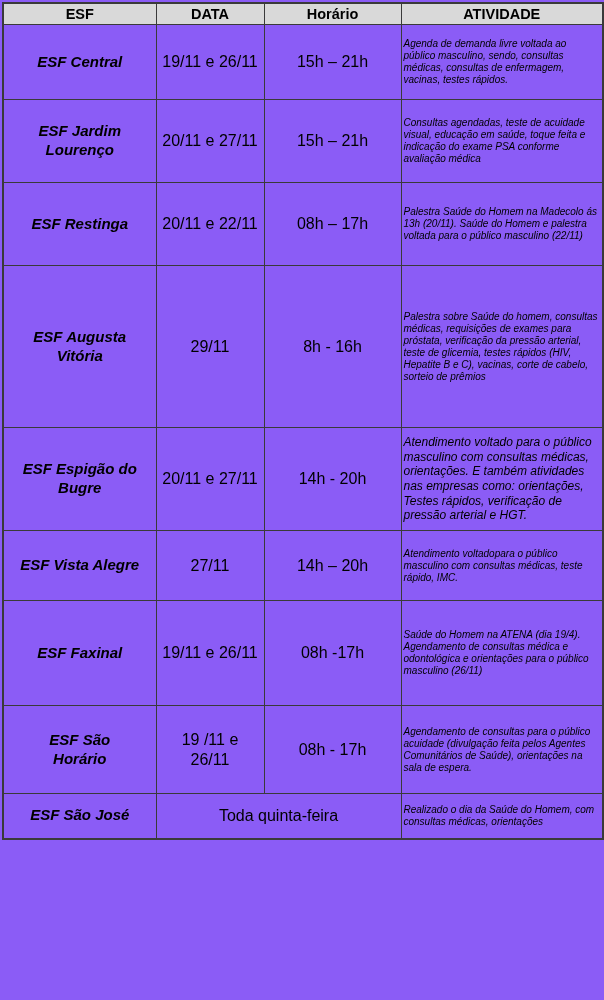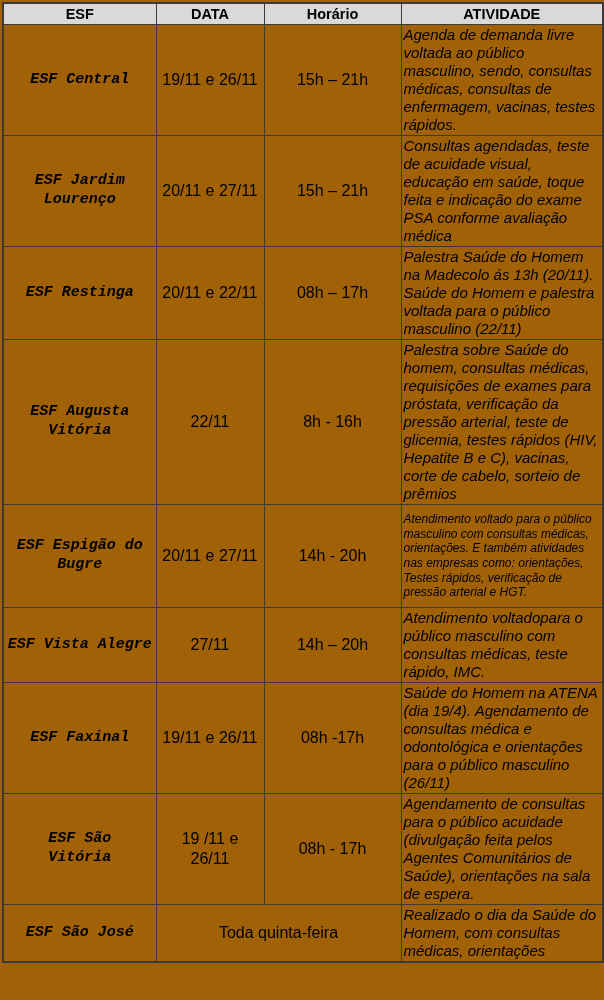--- a/index.html
+++ b/index.html
@@ -6,21 +6,21 @@
     margin: 0;
     padding: 0;
     background: #ffffff;
     font-family: "Liberation Sans", sans-serif;
     color: #000000;
   }
   .page {
     position: relative;
     width: 604px;
     height: 1000px;
-    background: #a16207;
+    background: #8b5cf6;
     overflow: hidden;
   }
   table.schedule {
     position: absolute;
     top: 2px;
     left: 2px;
     width: 600px;
     border-collapse: collapse;
     table-layout: fixed;
     border: 2px solid #3a3a3a;
@@ -39,31 +39,30 @@
     text-align: center;
     height: 18px;
   }
   td.esf {
     font-weight: bold;
     font-style: italic;
     font-size: 15px;
     text-align: center;
     white-space: pre-line;
     line-height: 1.25;
-    font-family: Liberation Mono, monospace;
   }
   td.ctr {
     font-size: 16px;
     text-align: center;
     white-space: pre-line;
     line-height: 1.25;
   }
   td.ativ {
     font-style: italic;
-    font-size: 15px;
+    font-size: 10px;
     text-align: left;
     padding: 2px 4px 2px 6px;
     line-height: 1.2;
   }
   td.ativ.sm {
     font-size: 12px;
     line-height: 1.22;
   }
 </style>
 </head>
@@ -104,21 +103,21 @@
     <tr style="height:83px">
       <td class="esf">ESF Restinga</td>
       <td class="ctr">20/11 e 22/11</td>
       <td class="ctr">08h – 17h</td>
       <td class="ativ">Palestra Saúde do Homem na Madecolo ás 13h (20/11). Saúde do Homem e palestra voltada para o público masculino (22/11)</td>
     </tr>
 
     <tr style="height:162px">
       <td class="esf">ESF Augusta
 Vitória</td>
-      <td class="ctr">22/11</td>
+      <td class="ctr">29/11</td>
       <td class="ctr">8h - 16h</td>
       <td class="ativ">Palestra sobre Saúde do homem, consultas médicas, requisições de exames para próstata, verificação da pressão arterial, teste de glicemia, testes rápidos (HIV, Hepatite B e C), vacinas, corte de cabelo, sorteio de prêmios</td>
     </tr>
 
 
     <tr style="height:103px">
       <td class="esf">ESF Espigão do
 Bugre</td>
       <td class="ctr">20/11 e 27/11</td>
       <td class="ctr">14h - 20h</td>
@@ -135,21 +134,21 @@
 
     <tr style="height:105px">
       <td class="esf">ESF Faxinal</td>
       <td class="ctr">19/11 e 26/11</td>
       <td class="ctr">08h -17h</td>
       <td class="ativ">Saúde do Homem na ATENA (dia 19/4). Agendamento de consultas médica e odontológica e orientações para o público masculino (26/11)</td>
     </tr>
 
     <tr style="height:88px">
       <td class="esf">ESF São
-Vitória</td>
+Horário</td>
       <td class="ctr">19 /11 e
 26/11</td>
       <td class="ctr">08h - 17h</td>
       <td class="ativ">Agendamento de consultas para o público acuidade (divulgação feita pelos Agentes Comunitários de Saúde), orientações na sala de espera.</td>
     </tr>
 
 
     <tr style="height:45px">
       <td class="esf">ESF São José</td>
       <td class="ctr" colspan="2">Toda quinta-feira</td>

